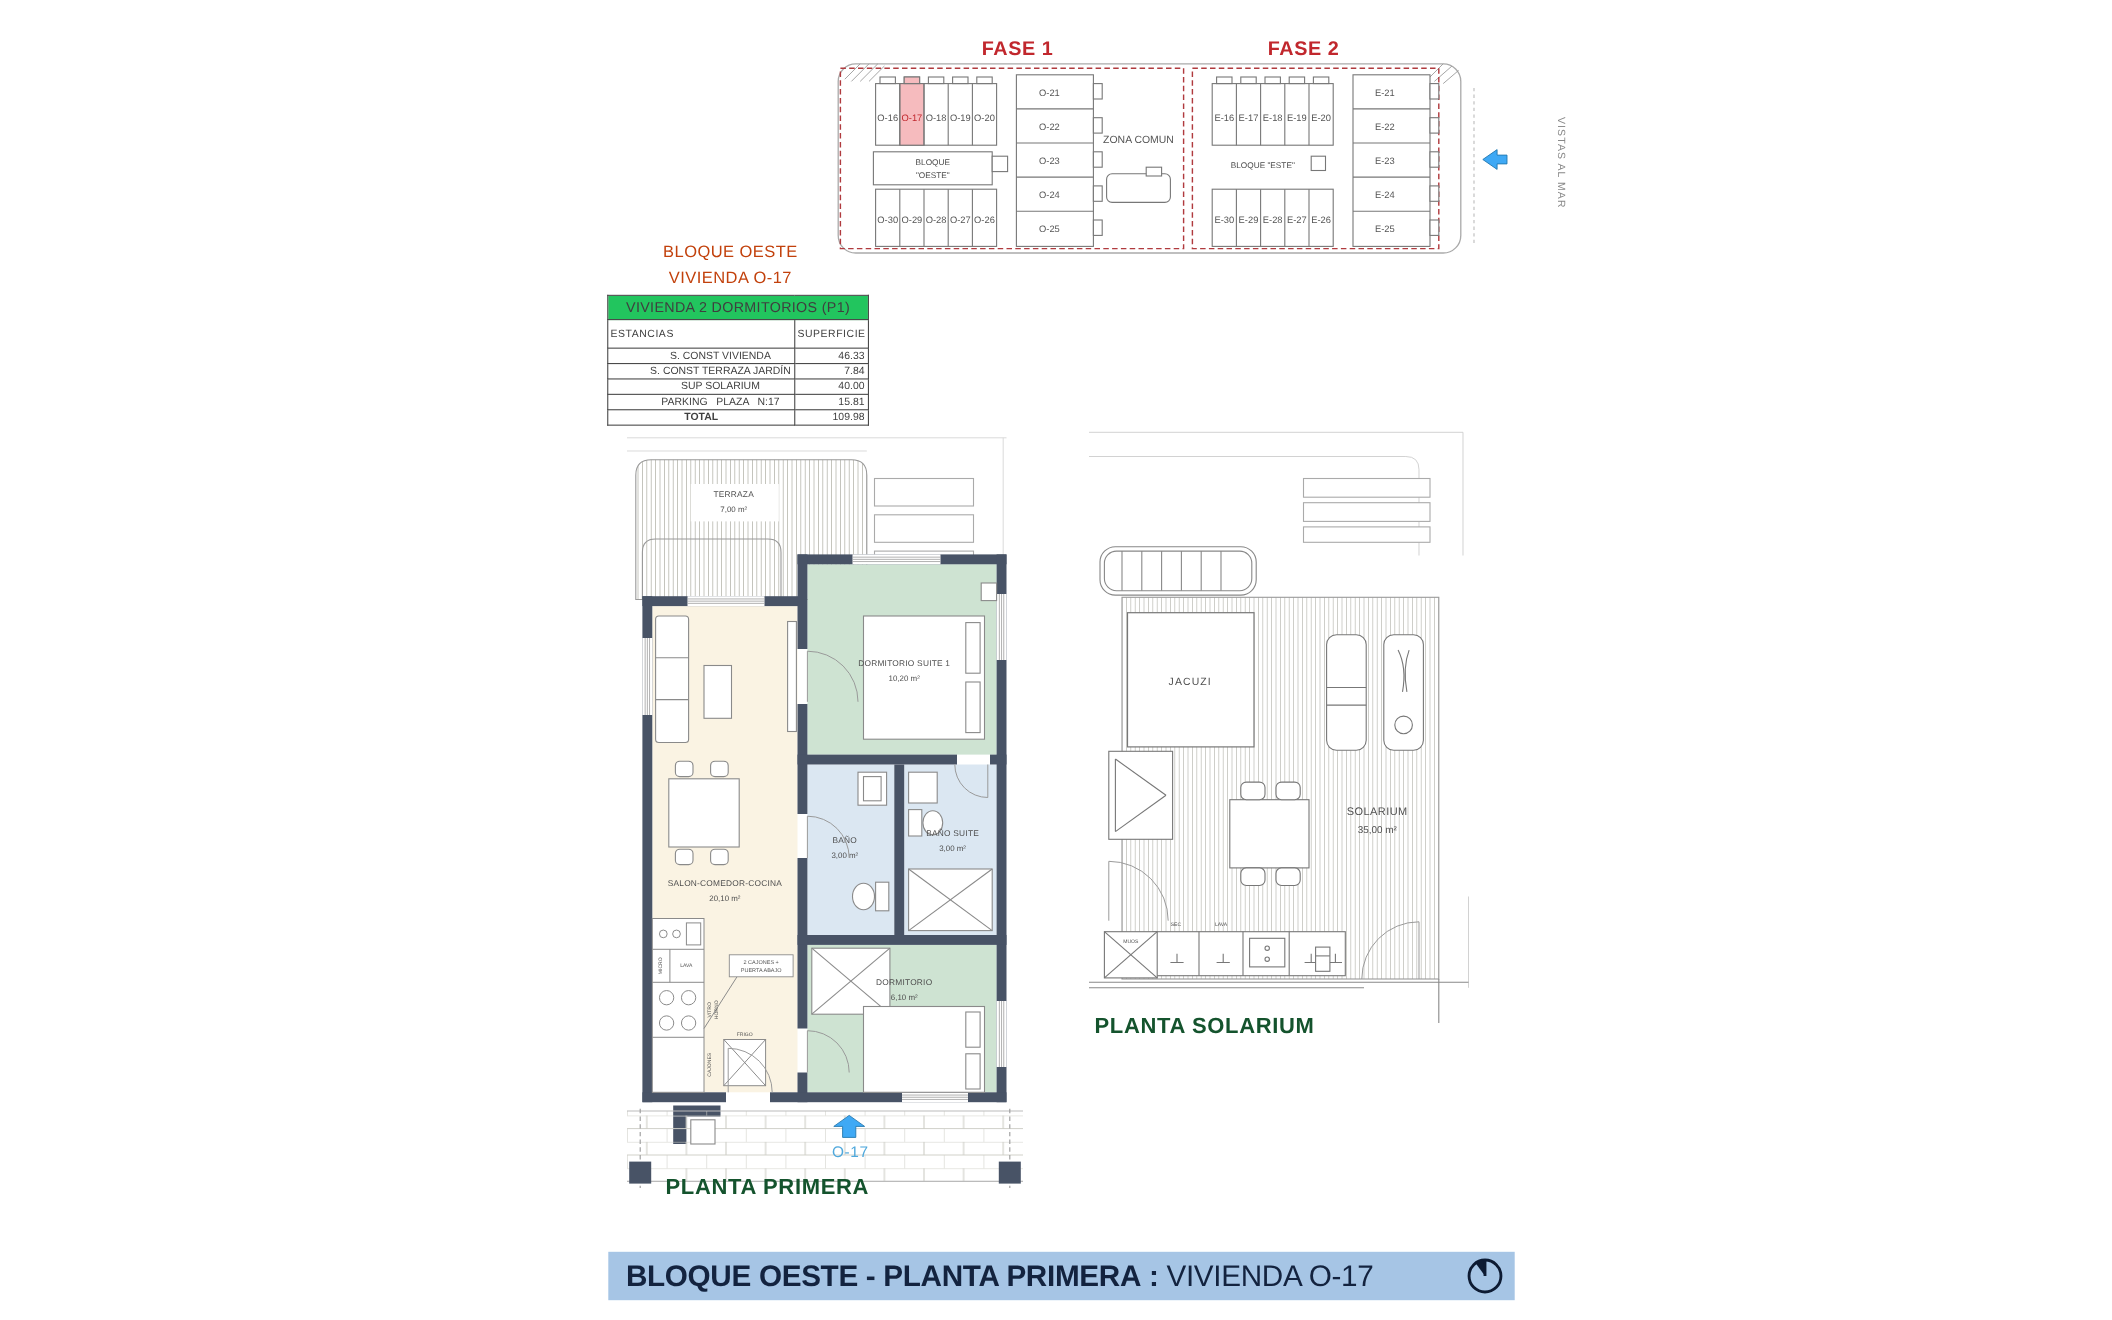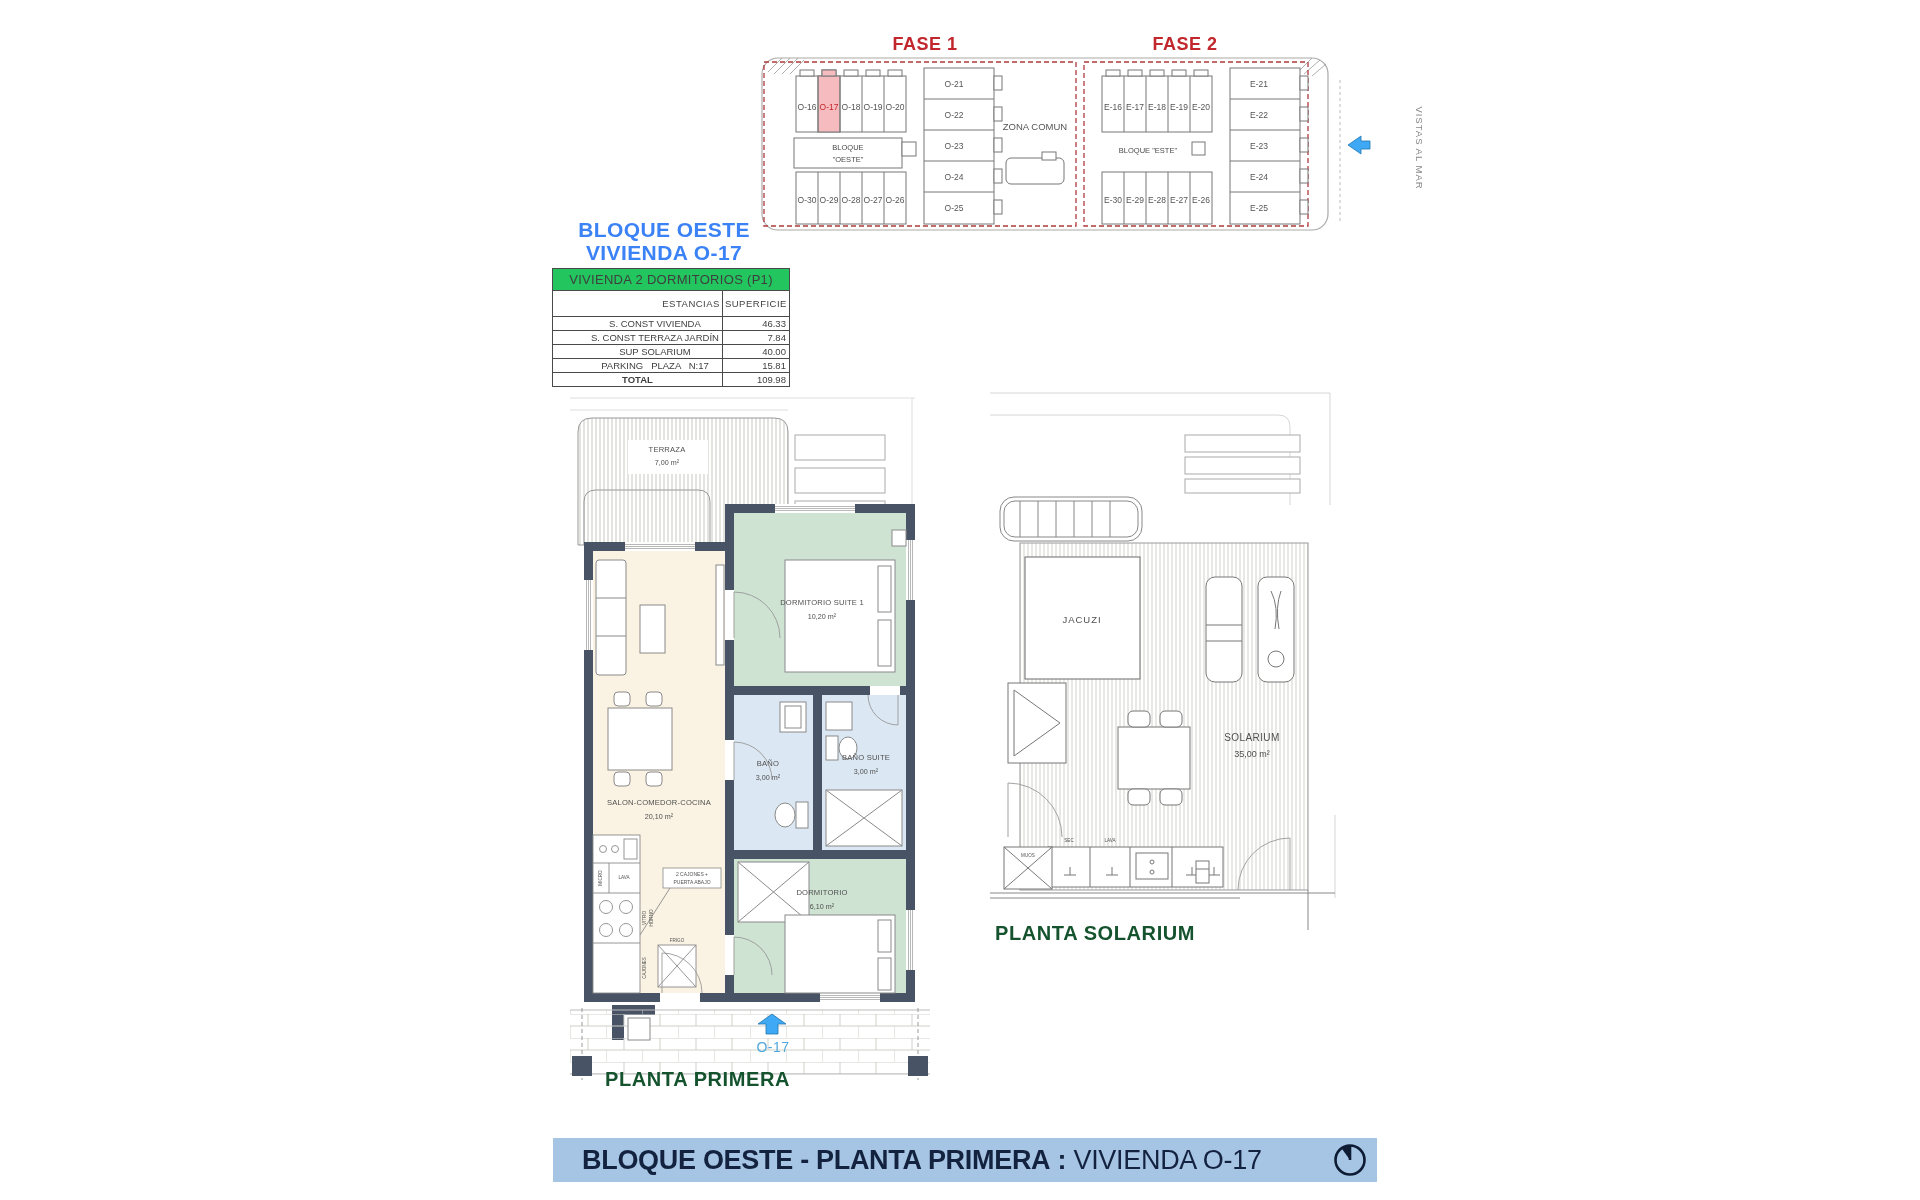--- a/index.html
+++ b/index.html
@@ -6,30 +6,30 @@
   body{width:1920px;height:1200px;position:relative;font-family:"Liberation Sans",sans-serif;overflow:hidden;}
   .abs{position:absolute;}
   svg{display:block;}
   svg text{font-family:"Liberation Sans",sans-serif;fill:#4a4a4a;}
   .unit-label{font-size:8.5px;fill:#555;}
   .unit-label-red{font-size:8.5px;fill:#c1272d;}
   .fase-label{font-size:18px;font-weight:bold;fill:#c1272d;letter-spacing:.5px;}
   .room-name{font-size:7.6px;fill:#4f4f4f;letter-spacing:.2px;}
   .room-area{font-size:7.2px;fill:#4f4f4f;}
   .tiny{font-size:4.6px;fill:#555;}
-  #title-block{left:552px;top:218px;width:224px;text-align:center;color:#3b82f6;font-weight:bold;font-size:21px;line-height:23px;letter-spacing:.4px;}
+  #title-block{left:552px;top:218px;width:224px;text-align:center;color:#c2410c;font-weight:normal;font-size:15px;line-height:23px;letter-spacing:.4px;}
   #area-table{left:552px;top:268px;width:224px;border:1.6px solid #3c3c3c;border-collapse:collapse;font-size:9.5px;color:#3f3f3f;background:#fff;}
   #area-table td{border:1px solid #4a4a4a;padding:1px 3px;white-space:pre;}
   #area-table .tbl-title{font-size:13px;text-align:center;background:#22c55e;padding:3px 2px;letter-spacing:.3px;}
-  #area-table .tbl-colhead{font-size:9.5px;text-align:right;padding:7px 2px;letter-spacing:.5px;}
+  #area-table .tbl-colhead{font-size:9.5px;text-align:left;padding:7px 2px;letter-spacing:.5px;}
   #area-table .val{text-align:right;width:86px;}
   #area-table .lbl{text-align:center;padding-left:38px;}
   #area-table .total-lbl{font-weight:bold;text-align:center;}
   .plan-title{font-weight:bold;font-size:20px;color:#14532d;letter-spacing:.6px;}
-  #footer-banner{left:553px;top:1138px;width:824px;height:44px;background:#a6c5e5;display:flex;align-items:center;padding:17px;box-sizing:border-box;}
+  #footer-banner{left:553px;top:1138px;width:824px;height:44px;background:#a6c5e5;display:flex;align-items:center;padding:4px;box-sizing:border-box;}
   #footer-banner .txt{margin-left:12px;font-size:27px;color:#13233f;letter-spacing:-.3px;white-space:pre;}
   #footer-banner .b{font-weight:bold;}
 </style>
 </head>
 <body>
 
 <svg class="abs" style="left:748px;top:18px" width="700" height="225" viewBox="0 0 700 225">
 
   <g>
     <rect x="14" y="40" width="566" height="172" rx="16" fill="none" stroke="#aaaaaa" stroke-width="1.2"></rect>

